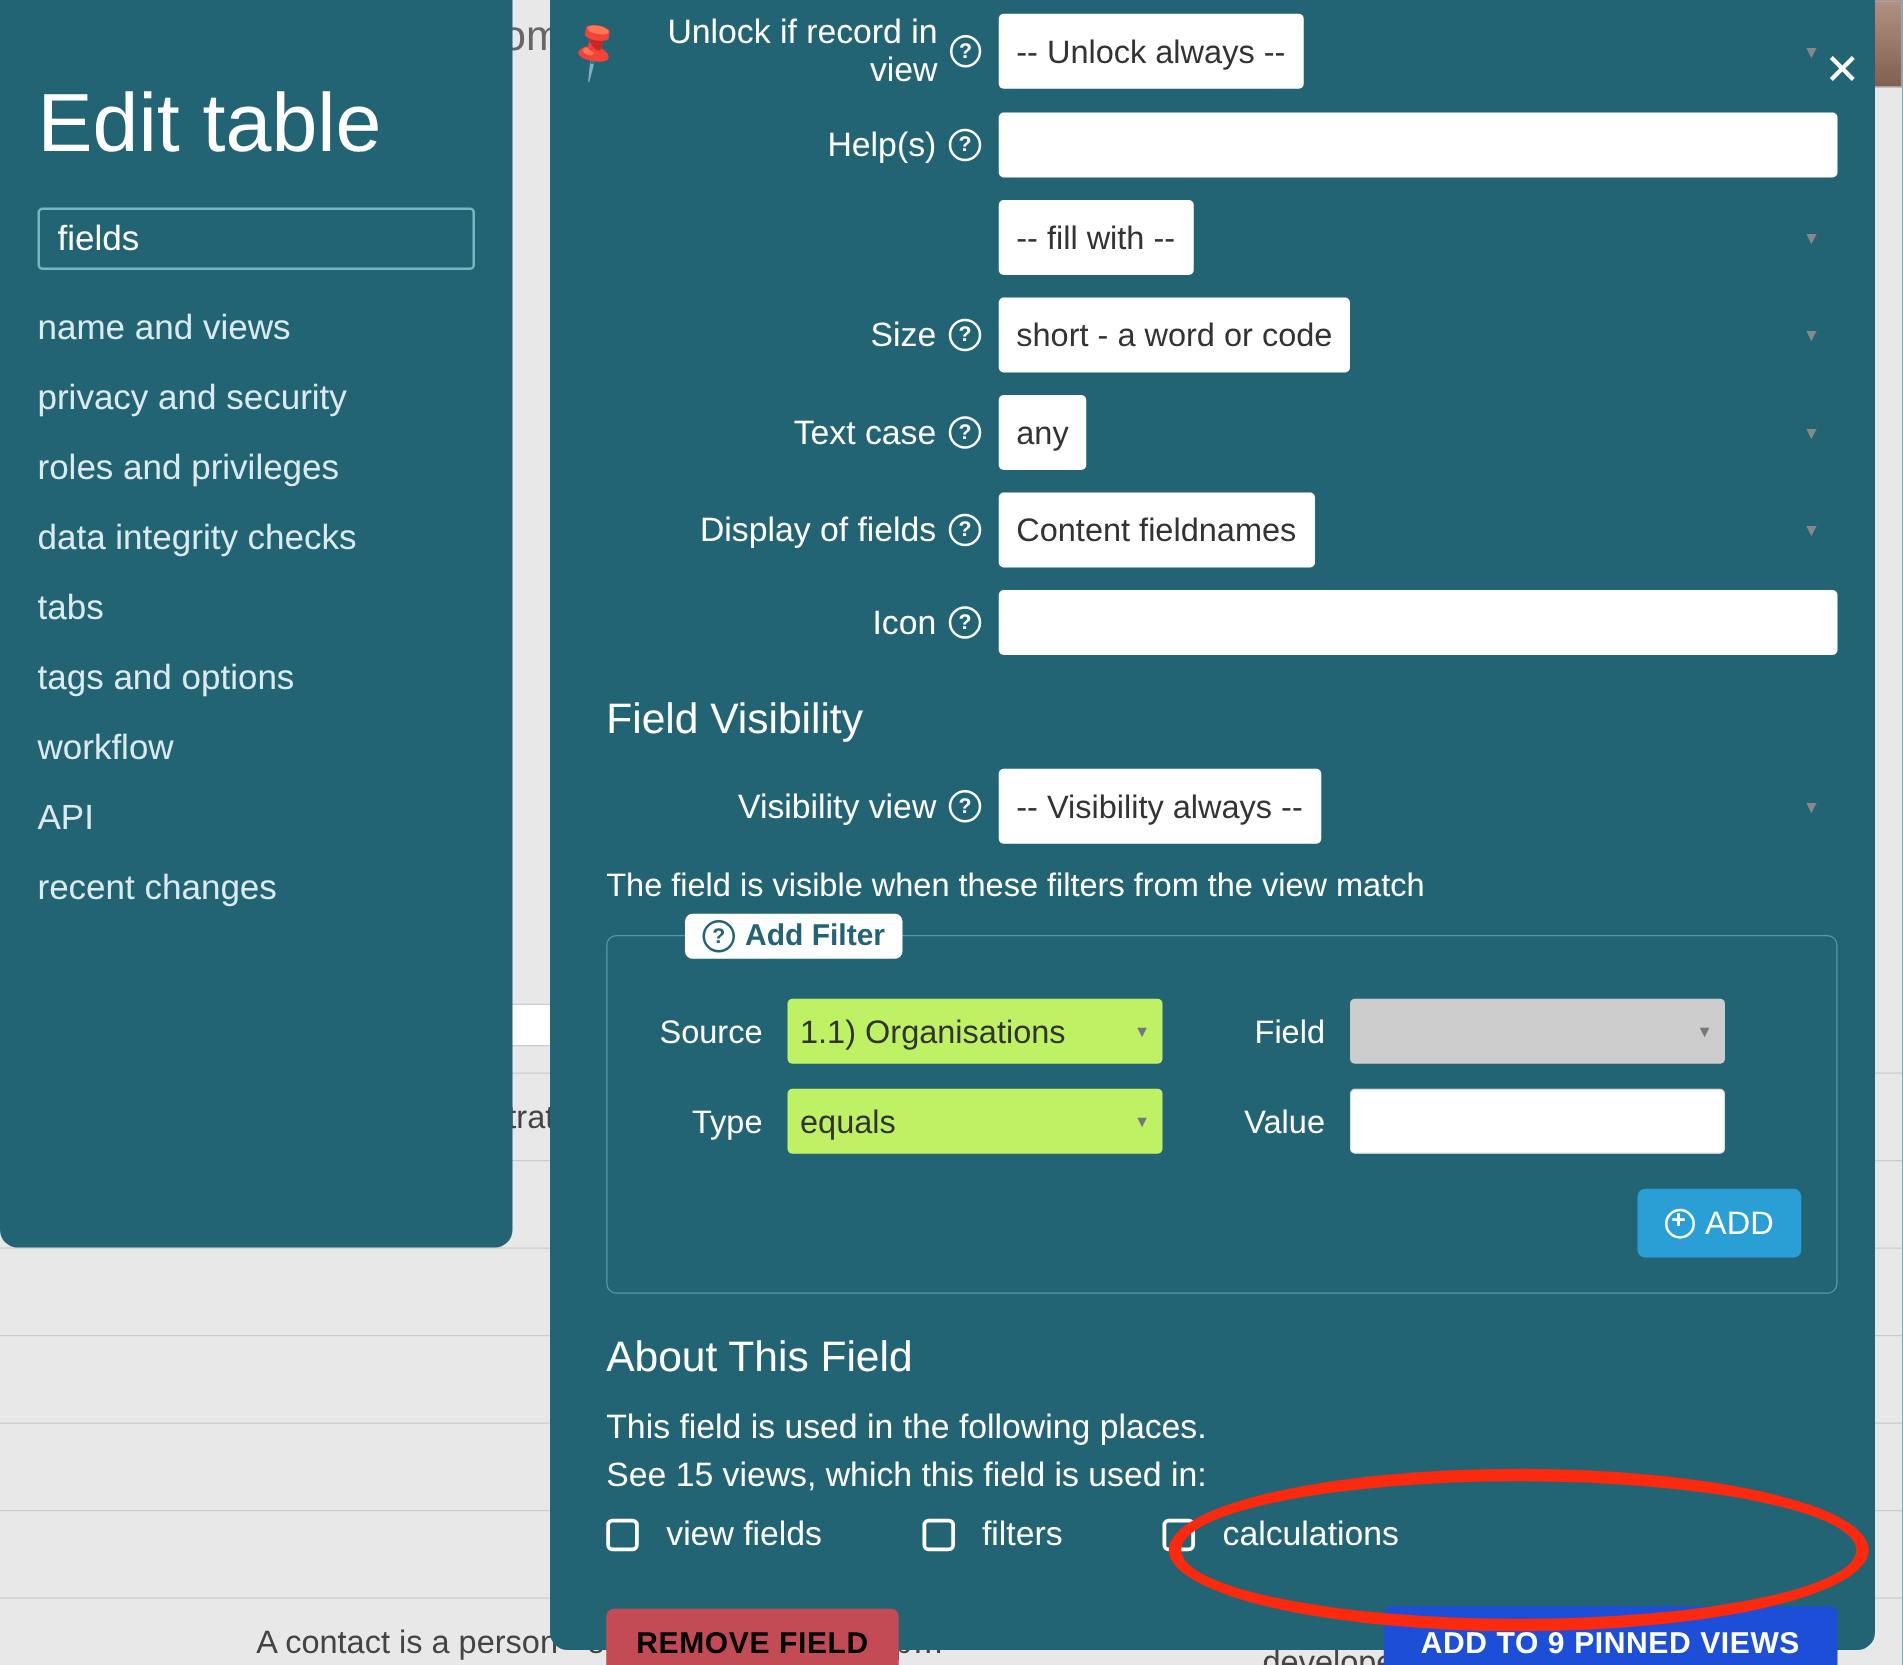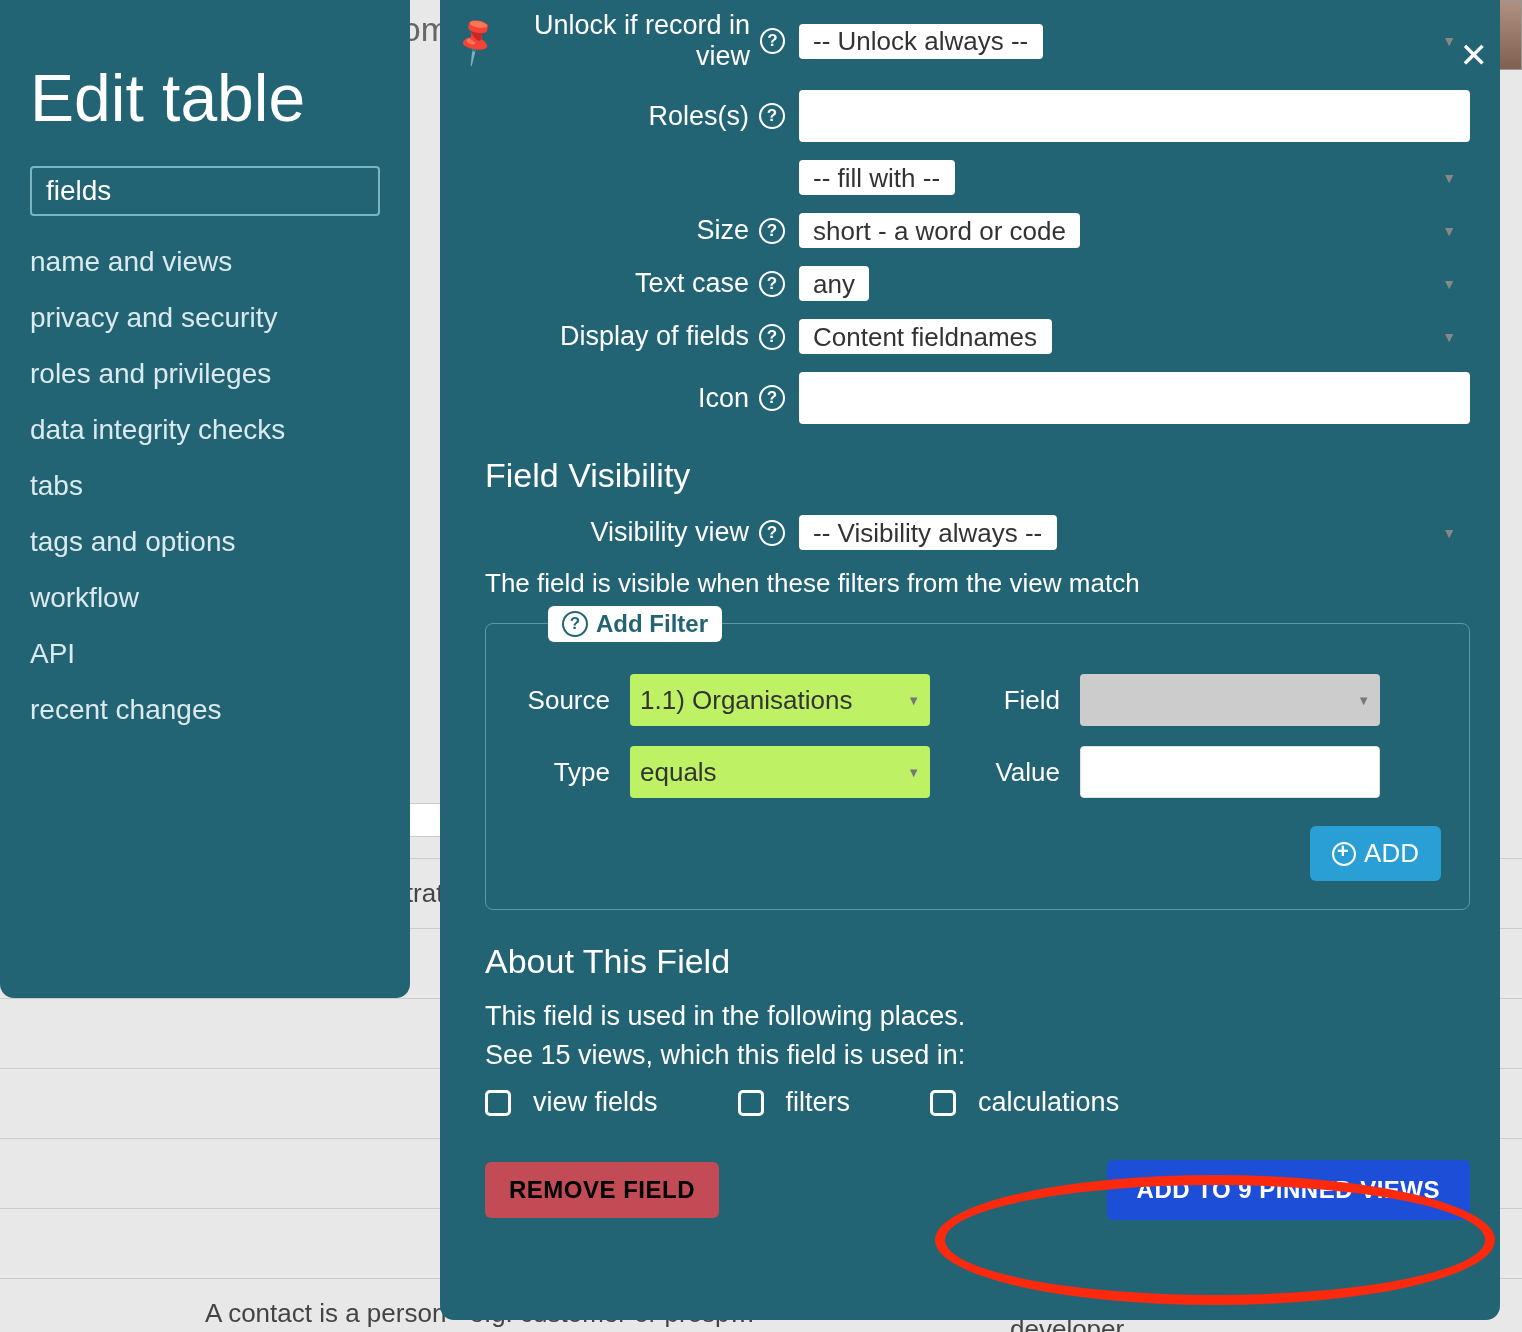--- a/index.html
+++ b/index.html
@@ -36,21 +36,21 @@
   .sidebar .nav-item { font-size:28px; color:#dbeaee; padding:12px 0; cursor:pointer; }
 
   
   .panel { position:absolute; top:0; left:440px; width:1060px; height:1320px; background:#236474; border-radius:0 0 14px 14px; padding:10px 30px 30px 45px; color:#fff; }
   .pin-icon-wrap { position:absolute; top:20px; left:15px; transform:rotate(-35deg); font-size:34px; color:#fff; }
   .close-icon { position:absolute; top:35px; right:12px; font-size:34px; color:#fff; cursor:pointer; }
 
   .form-row { display:flex; align-items:center; margin-bottom:18px; gap:14px; }
   .form-label { width:300px; text-align:right; font-size:27px; color:#fff; display:flex; align-items:center; justify-content:flex-end; gap:10px; }
   .help-q { display:inline-block; width:26px; height:26px; border:2px solid #fff; border-radius:50%; font-size:17px; line-height:22px; text-align:center; font-weight:bold; }
-  .sel { flex:1; height:35px; background:#fff; border:none; border-radius:4px; font-size:26px; padding:0 14px; color:#333; appearance:none; position:relative; }
+  .sel { flex:1; height:60px; background:#fff; border:none; border-radius:4px; font-size:26px; padding:0 14px; color:#333; appearance:none; position:relative; }
   .sel-wrap { flex:1; position:relative; }
   .sel-wrap::after { content:"▼"; position:absolute; right:14px; top:50%; transform:translateY(-50%); color:#888; font-size:14px; pointer-events:none; }
   .txt { flex:1; height:52px; background:#fff; border:none; border-radius:4px; font-size:26px; padding:0 14px; color:#333; }
 
   .section-title { font-size:34px; font-weight:400; margin:32px 0 20px 0; color:#fff; }
   .desc-text { font-size:26px; color:#fff; margin:6px 0 24px 0; }
 
   .filter-box { border:1px solid #5b99a7; border-radius:8px; padding:50px 28px 28px 28px; position:relative; margin-top:20px; }
   .filter-legend { position:absolute; top:-18px; left:62px; background:#fff; color:#236474; font-size:24px; font-weight:700; padding:4px 14px; border-radius:6px; display:flex; align-items:center; gap:8px; }
   .filter-legend .help-q { border-color:#236474; color:#236474; }
@@ -181,21 +181,21 @@
 
   <div class="form-row">
     <div class="form-label">
         <span>Unlock if record in view</span>
         <span class="help-q">?</span>
       </div>
     <div class="sel-wrap"><select class="sel"><option>-- Unlock always --</option></select></div>
   </div>
   <div class="form-row">
     <div class="form-label">
-        <span>Roles(s)</span>
+        <span>Help(s)</span>
         <span class="help-q">?</span>
       </div>
     <input class="txt" value="" style="">
   </div>
   <div class="form-row">
     <div class="form-label"></div>
     <div class="sel-wrap"><select class="sel"><option>-- fill with --</option></select></div>
   </div>
   <div class="form-row">
     <div class="form-label">

